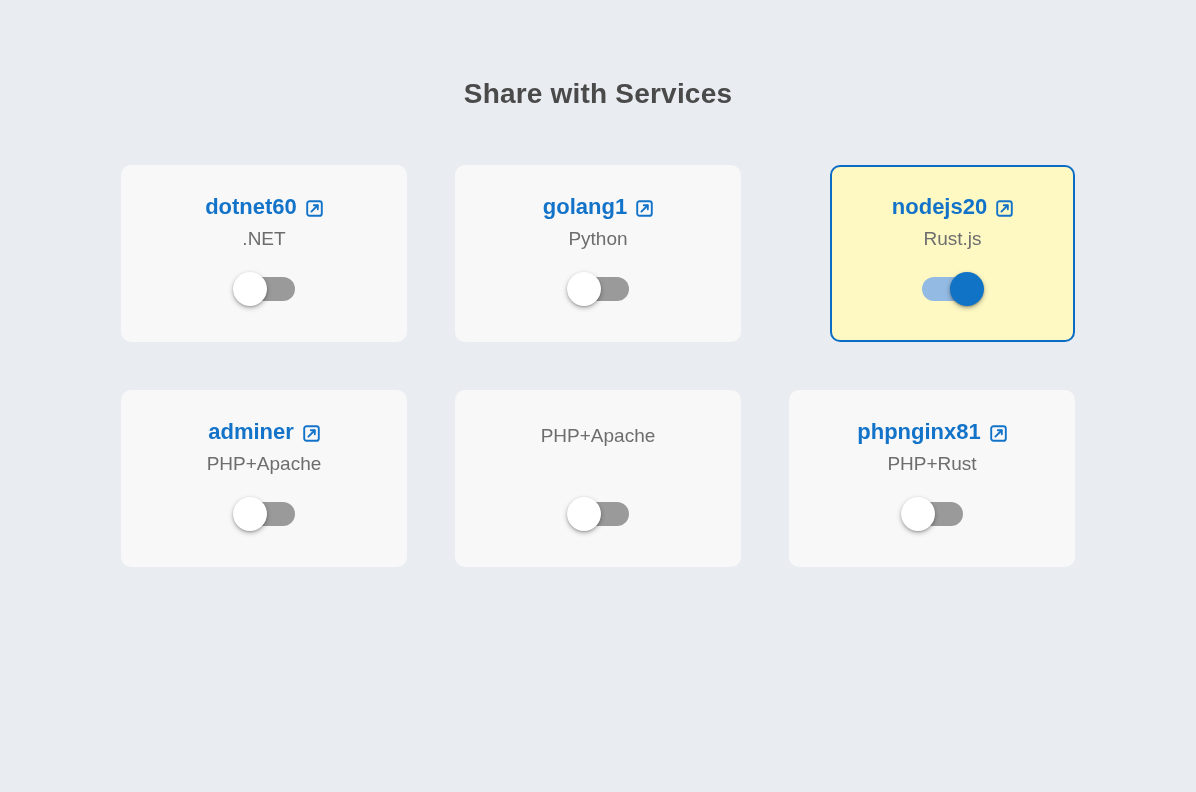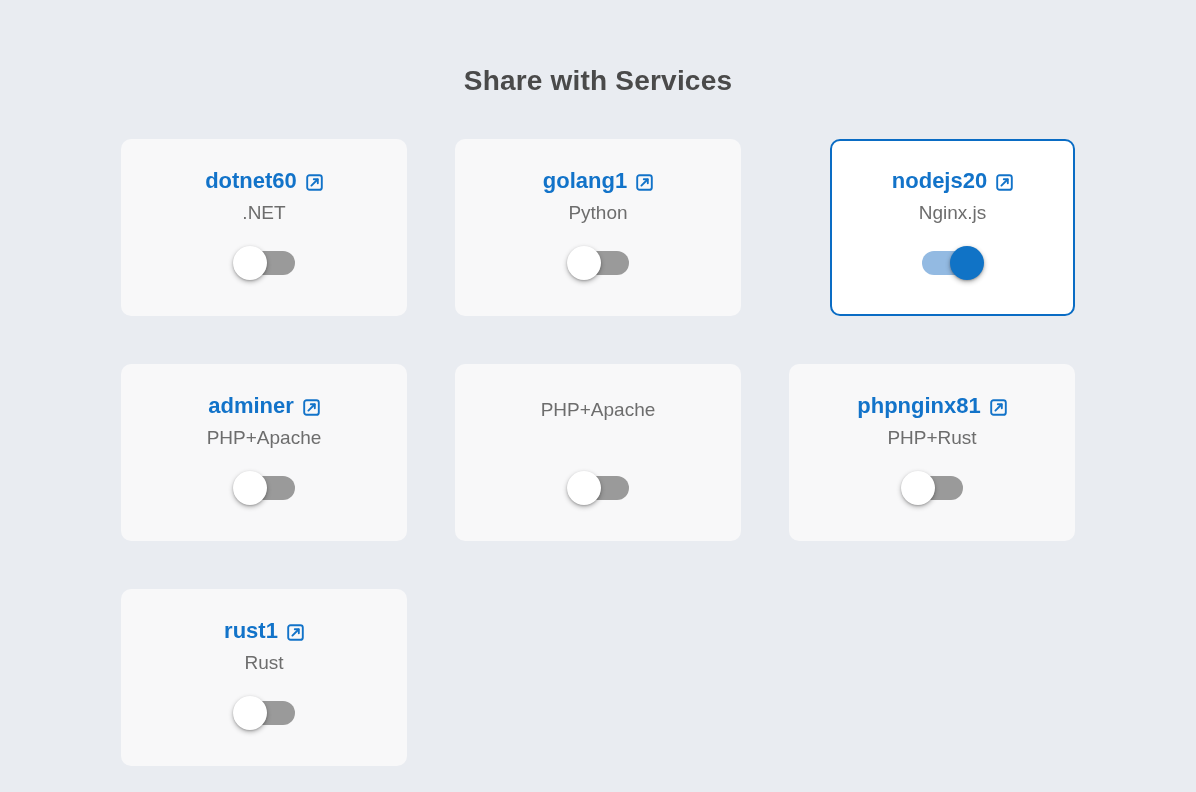--- a/index.html
+++ b/index.html
@@ -16,21 +16,21 @@
     width: 1196px;
     height: 792px;
     position: relative;
   }
   .page-title {
     text-align: center;
     font-size: 28px;
     font-weight: bold;
     color: #4a4a4a;
     letter-spacing: 0.2px;
-    margin: 4px;
+    margin: 17px;
     padding-top: 60px;
     line-height: 34px;
   }
   .grid {
     width: 900px;
     margin: 0 auto;
     padding-top: 37px;
     display: grid;
     grid-template-columns: repeat(3, 286px);
     column-gap: 21px;
@@ -45,21 +45,21 @@
     border-radius: 10px;
     border: 2px solid transparent;
     display: flex;
     flex-direction: column;
     align-items: center;
     padding-top: 26px;
     cursor: pointer;
   }
   .card.selected {
     border-color: #0a6cc4;
-    background: #ffffff;
+    background: #fef9c3;
     margin-left: 41px;
   }
   .card-head {
     display: flex;
     align-items: center;
     justify-content: center;
     gap: 9px;
     height: 28px;
   }
   .card-link {
@@ -179,21 +179,21 @@
     <div class="card-head">
       <a class="card-link" href="#">nodejs20</a>
       <span class="ext-icon">
         <svg width="17" height="17" viewBox="0 0 17 17" fill="none" xmlns="http://www.w3.org/2000/svg">
           <rect x="1.2" y="1.2" width="14.6" height="14.6" rx="2.4" stroke="#1273c9" stroke-width="1.9"></rect>
           <path d="M5.4 11.6 L11.5 5.5" stroke="#1273c9" stroke-width="1.9" stroke-linecap="round"></path>
           <path d="M7.8 5.2 H11.8 V9.2" stroke="#1273c9" stroke-width="1.9" stroke-linecap="round" stroke-linejoin="round"></path>
         </svg>
       </span>
     </div>
-    <div class="card-sub">Nginx.js</div>
+    <div class="card-sub">Rust.js</div>
     <div class="toggle-wrap">
       <span class="toggle on">
         <span class="track"></span>
         <span class="knob"></span>
       </span>
     </div>
   </div>
       <div class="card">
     <div class="card-head">
       <a class="card-link" href="#">adminer</a>
@@ -234,34 +234,15 @@
       </span>
     </div>
     <div class="card-sub">PHP+Rust</div>
     <div class="toggle-wrap">
       <span class="toggle">
         <span class="track"></span>
         <span class="knob"></span>
       </span>
     </div>
   </div>
-      <div class="card">
-    <div class="card-head">
-      <a class="card-link" href="#">rust1</a>
-      <span class="ext-icon">
-        <svg width="17" height="17" viewBox="0 0 17 17" fill="none" xmlns="http://www.w3.org/2000/svg">
-          <rect x="1.2" y="1.2" width="14.6" height="14.6" rx="2.4" stroke="#1273c9" stroke-width="1.9"></rect>
-          <path d="M5.4 11.6 L11.5 5.5" stroke="#1273c9" stroke-width="1.9" stroke-linecap="round"></path>
-          <path d="M7.8 5.2 H11.8 V9.2" stroke="#1273c9" stroke-width="1.9" stroke-linecap="round" stroke-linejoin="round"></path>
-        </svg>
-      </span>
-    </div>
-    <div class="card-sub">Rust</div>
-    <div class="toggle-wrap">
-      <span class="toggle">
-        <span class="track"></span>
-        <span class="knob"></span>
-      </span>
-    </div>
-  </div>
     </div>
 
 </div>
 
 </body></html>

